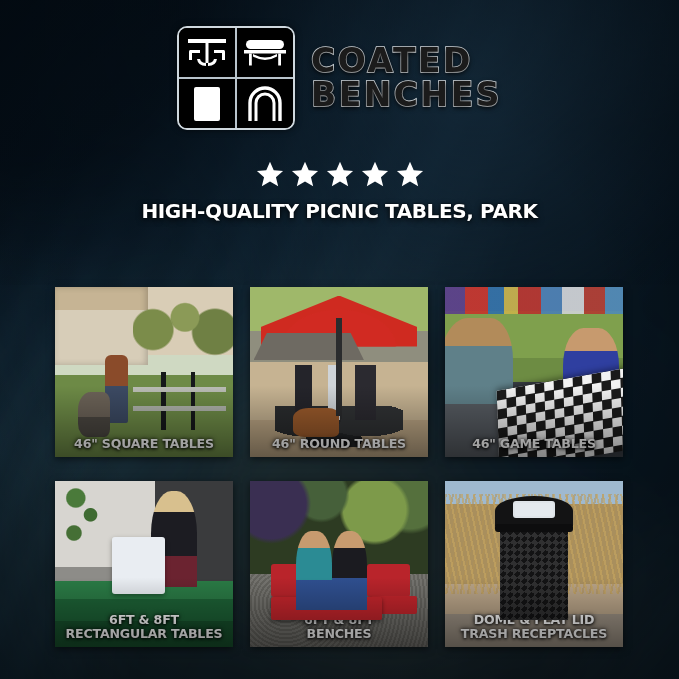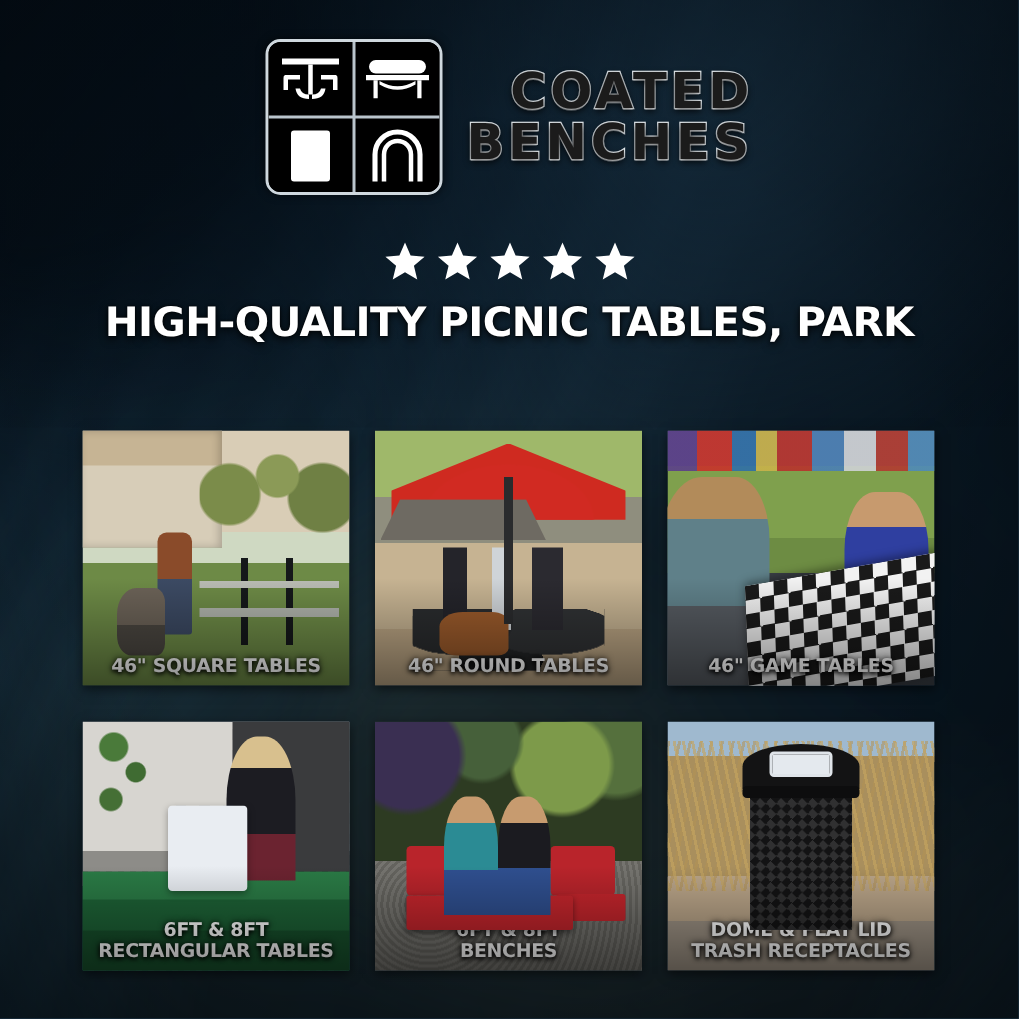--- a/index.html
+++ b/index.html
@@ -83,21 +83,21 @@
       rgba(2,10,18,0.08) 100%);
     pointer-events:none;
   }
 
   
   #content { position:relative; z-index:5; width:679px; height:679px; }
 
   
   .logo-row {
     position:absolute; left:0; right:0; top:26px;
-    display:flex; align-items:center; justify-content:center; gap:16px;text-align:right;
+    display:flex; align-items:center; justify-content:center; gap:16px;
   }
   .logo-mark {
     width:118px; height:104px;
     background:#000;
     border:2px solid #cfd8de;
     border-radius:10px;
     display:grid;
     grid-template-columns:1fr 1fr;
     grid-template-rows:1fr 1fr;
     overflow:hidden;
@@ -137,21 +137,21 @@
   }
   .star { width:28px; height:28px; display:block; }
 
   
   .headline {
     position:absolute; left:28px; right:28px; top:201px;
     text-align:center;
     color:#ffffff;
     font-family:"DejaVu Sans", sans-serif;
     font-weight:700;
-    font-size:27px;
+    font-size:20px;
     line-height:1.08;
     letter-spacing:-0.4px;
     text-shadow:0 2px 6px rgba(0,0,0,0.85), 0 0 2px rgba(0,0,0,0.9);
   }
   .headline .l2 { display:block; }
 
   
   .grid {
     position:absolute;
     left:55px; top:287px;

